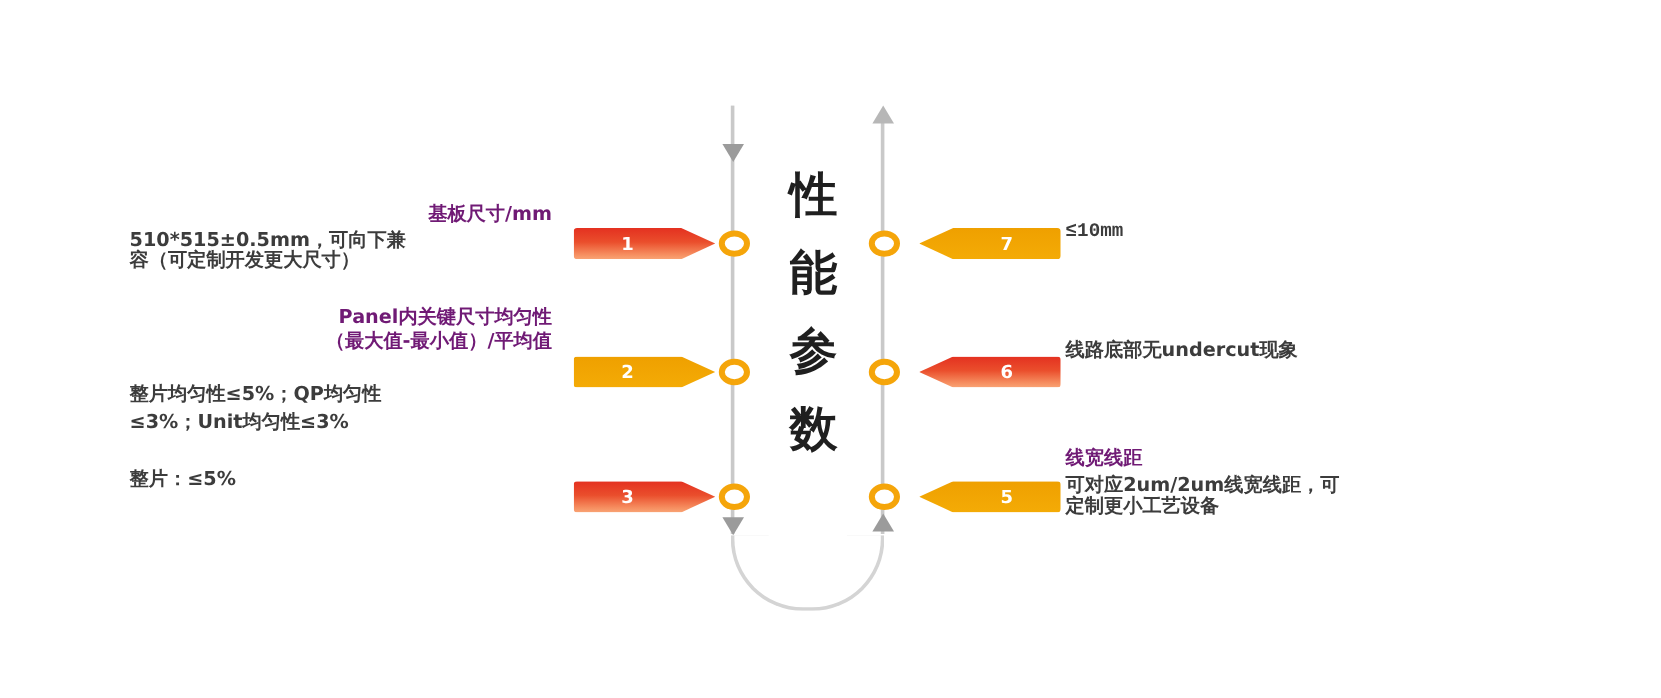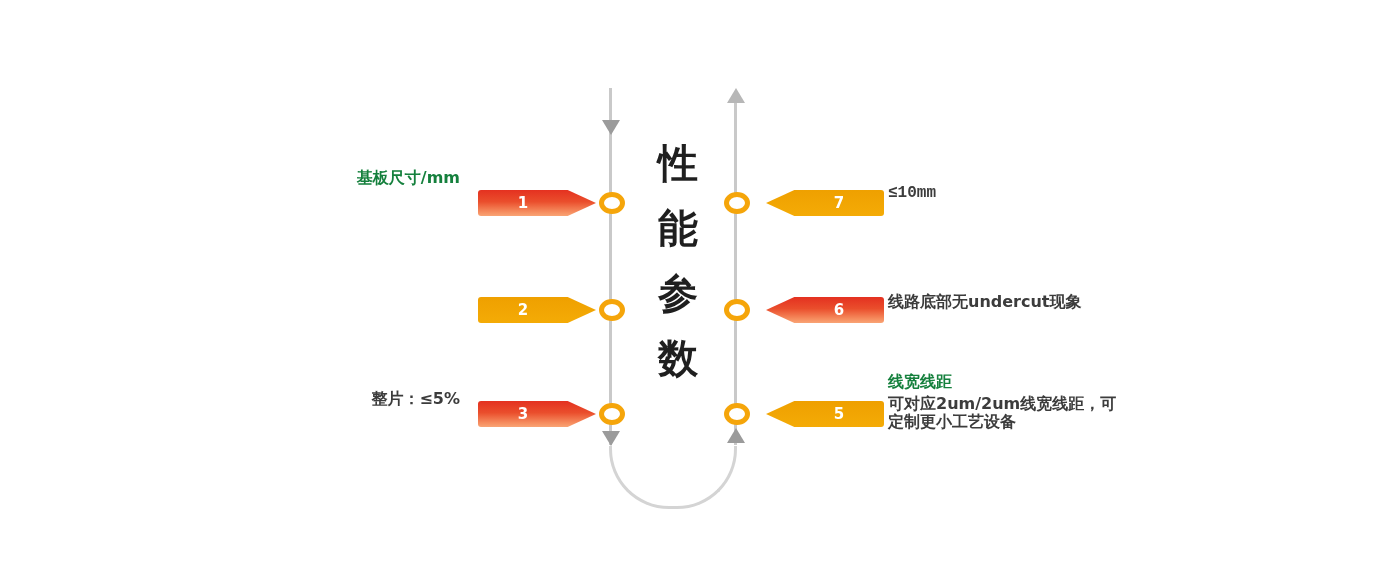--- a/index.html
+++ b/index.html
@@ -39,29 +39,29 @@
   .badge.red{background:linear-gradient(180deg,#e43120 0%,#ea4e2c 45%,#f68e60 85%,#f9a475 100%);}
   .badge.orange{background:linear-gradient(180deg,#efa000 0%,#f4ab06 100%);}
 
   
   .center-title{position:absolute;left:648px;top:143px;width:60px;display:flex;
     flex-direction:column;gap:25px;align-items:center;}
   .center-title span{font-size:40px;line-height:40px;font-weight:bold;color:#1f1f1f;}
 
   
   .tblock{position:absolute;font-weight:bold;}
-  .tblock .ttitle{color:#15803d;font-size:16px;line-height:19px;}
+  .tblock .ttitle{color:#701a75;font-size:16px;line-height:19px;}
   .tblock .tbody{color:#3c3c3c;font-size:16px;line-height:19px;}
   .lcol{left:108px;width:352px;}
   .rcol{left:888px;width:300px;text-align:left;}
   .b1{top:168px;}  .b1 .ttitle{text-align:right;}  .b1 .tbody{margin-top:4px;line-height:17px;}
   .b2{top:254px;}  .b2 .ttitle{text-align:right;line-height:20px;}  .b2 .tbody{margin-top:22px;line-height:24px;}
-  .b3{top:384px;}  .b3 .ttitle{text-align:right;line-height:20px;}  .b3 .tbody{margin-top:5px;text-align:right;}
+  .b3{top:384px;}  .b3 .ttitle{text-align:right;line-height:20px;}  .b3 .tbody{margin-top:5px;}
   .b7{top:176px;}  .b7 .tbody{margin-top:8px;font-family:Liberation Mono, monospace;}
-  .b6{top:276px;}  .b6 .tbody{margin-top:16px;}
+  .b6{top:276px;}  .b6 .tbody{margin-top:6px;}
   .b5{top:372px;}  .b5 .tbody{margin-top:4px;line-height:18px;}
 </style>
 </head>
 <body>
 
 <div class="canvas">
 
   <div class="vline line-left"></div>
   <div class="vline line-right"></div>
   <div class="arrow down a-top-left"></div>
@@ -100,22 +100,36 @@
     <span class="num">6</span>
   </div>
   <div class="badge orange point-left" style="left:766px;top:401px;">
     <span class="num">5</span>
   </div>
 
   <div class="tblock lcol b1">
     <div class="ttitle">
       <span>基板尺寸/mm</span>
     </div>
+    <div class="tbody">
+      <span>510*515±0.5mm，可向下兼</span><br>
+      <span>容（可定制开发更大尺寸）</span>
+    </div>
   </div>
 
+  <div class="tblock lcol b2">
+    <div class="ttitle">
+      <span>Panel内关键尺寸均匀性</span><br>
+      <span>（最大值-最小值）/平均值</span>
+    </div>
+    <div class="tbody">
+      <span>整片均匀性≤5%；QP均匀性</span><br>
+      <span>≤3%；Unit均匀性≤3%</span>
+    </div>
+  </div>
 
   <div class="tblock lcol b3">
     <div class="tbody">
       <span>整片：≤5%</span>
     </div>
   </div>
 
   <div class="tblock rcol b7">
     <div class="tbody">
       <span>≤10mm</span>

